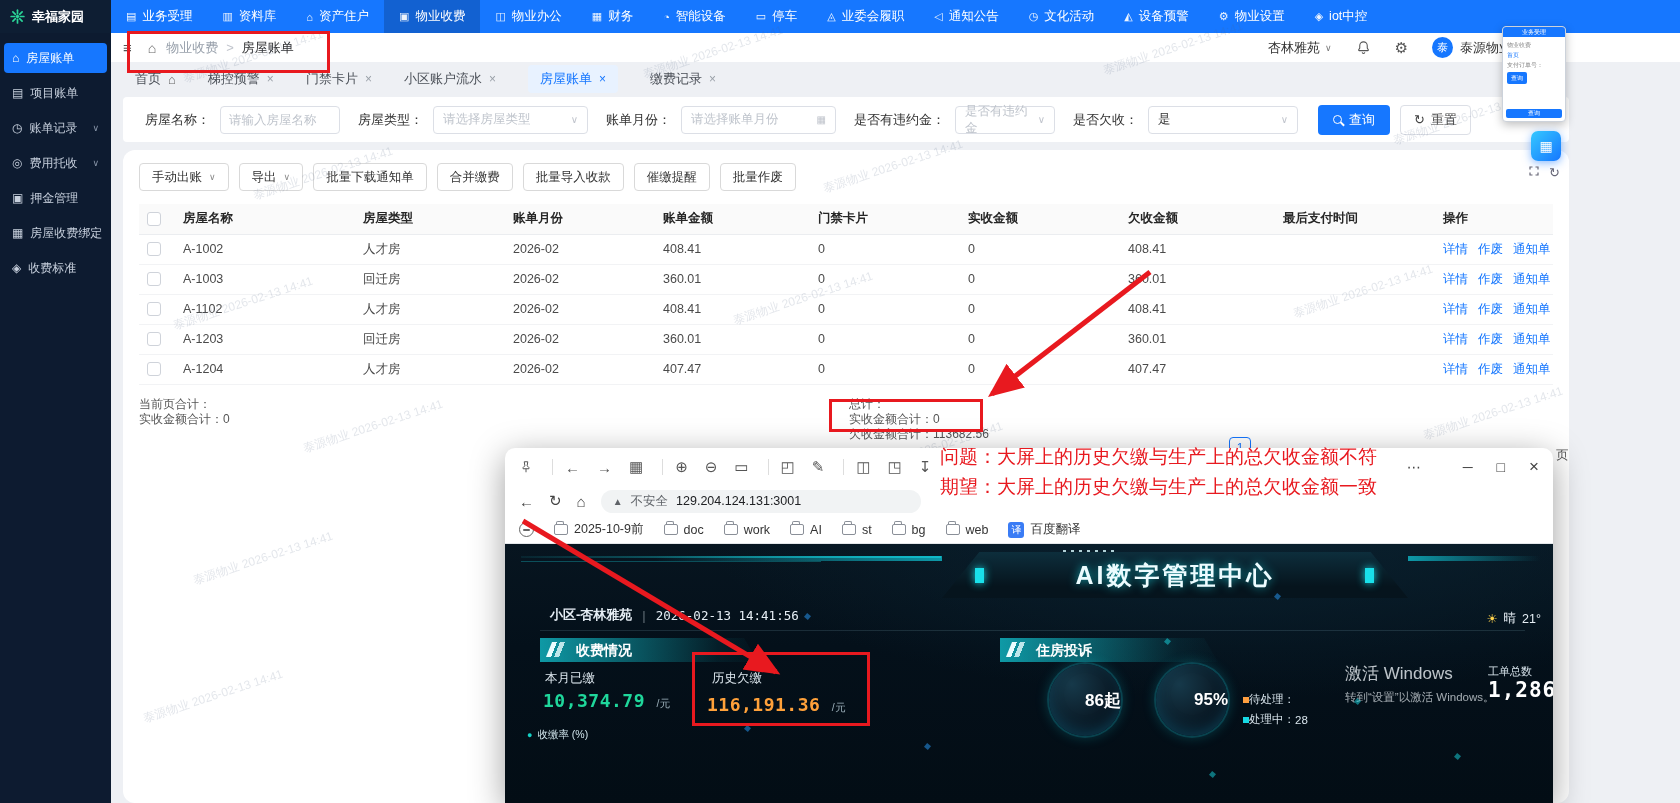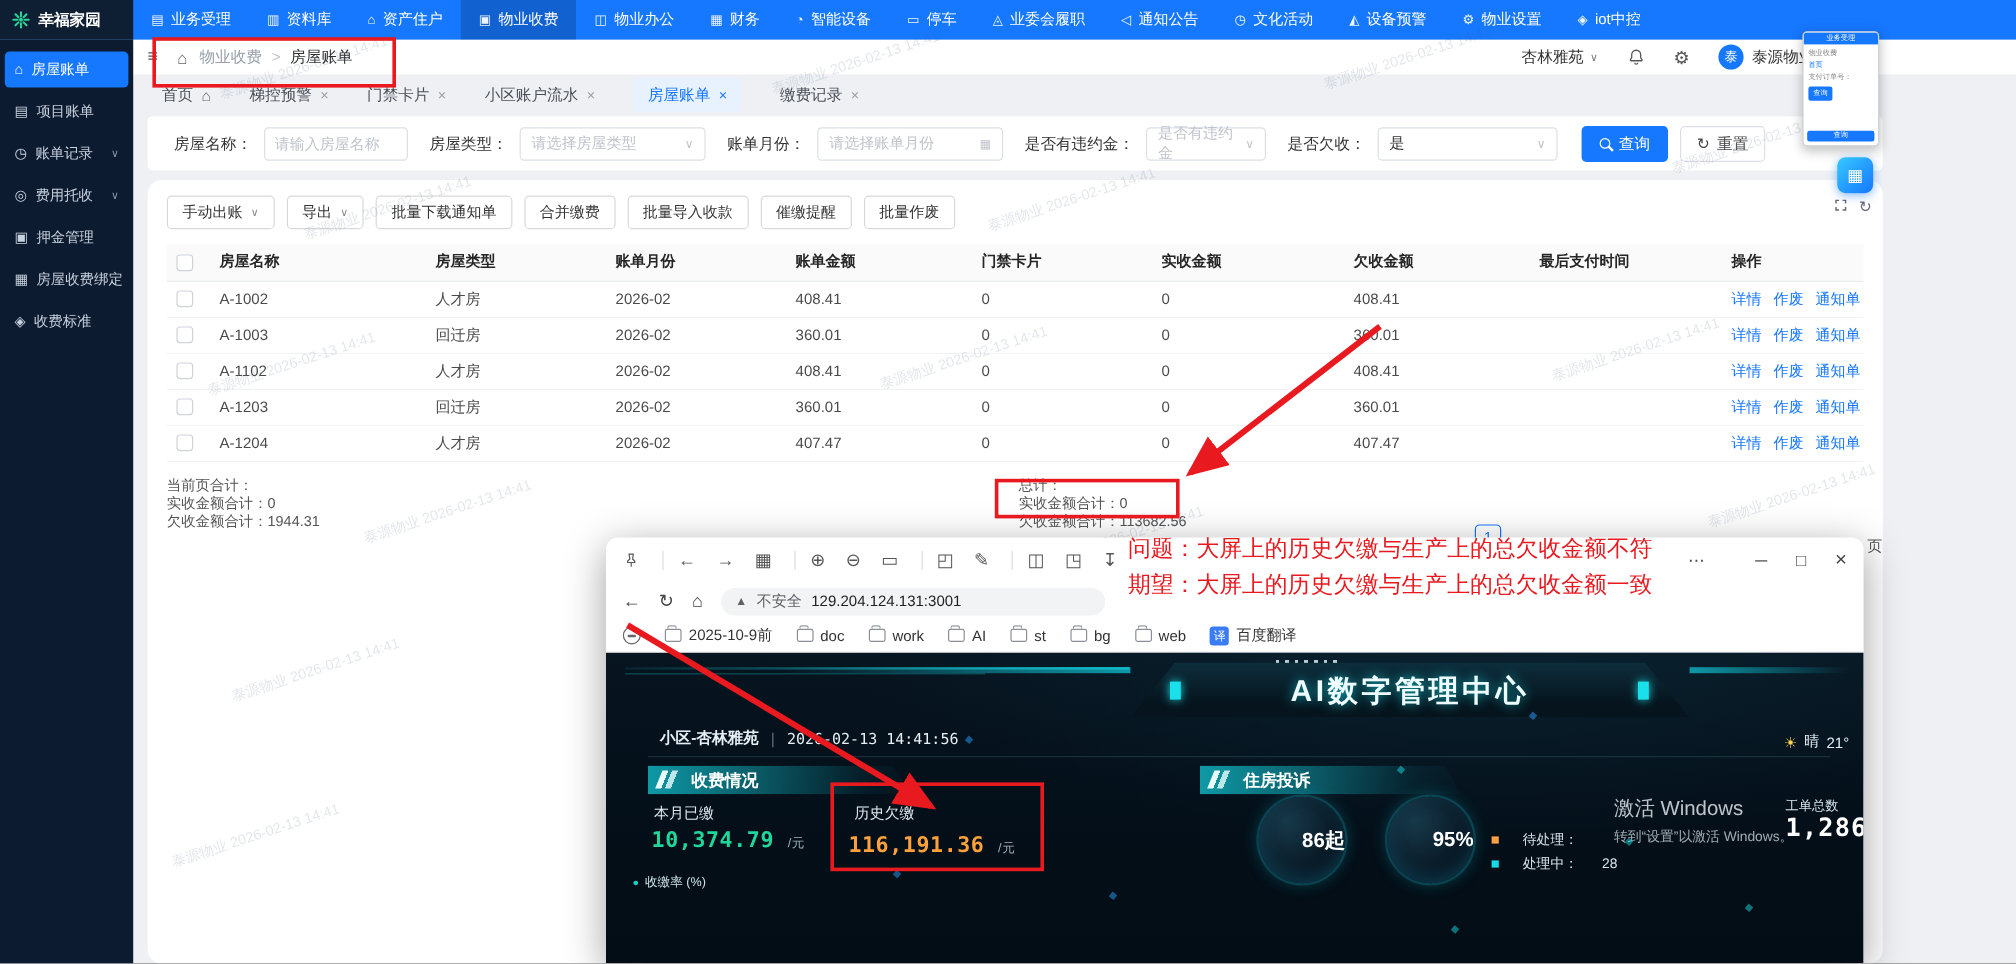--- a/index.html
+++ b/index.html
@@ -111,21 +111,21 @@
   .stat-lbl{font-size:12.5px;color:#dfe9f0}
   .stat-val{font-weight:bold;font-size:18px;font-family:"DejaVu Sans Mono",monospace;letter-spacing:.5px}
   .stat-val .unit{font-size:10.5px;color:#9fb3bd;font-weight:normal;font-family:"Liberation Sans",sans-serif}
   .rate{left:22px;top:184px;font-size:10.5px;color:#cfe3ea;display:flex;align-items:center;gap:5px}
   .rate .dotc{color:#14d0c4;font-size:9px}
   .orb{width:72px;height:72px;border-radius:50%;top:120px;background:radial-gradient(circle at 32% 28%,#16394a,#08141f 68%);
     box-shadow:0 0 14px rgba(20,210,225,.3),inset 0 -6px 14px rgba(20,140,180,.28),0 0 0 2px rgba(32,200,220,.18);
     display:flex;align-items:center;justify-content:flex-end;font-weight:bold;font-size:17px;color:#fff}
   .orders-l{left:983px;top:120px;font-size:11px;color:#d8e4ec}
   .orders-v{left:983px;top:134px;font-size:21px;font-weight:bold;letter-spacing:1px;color:#fff;font-family:"DejaVu Sans Mono",monospace}
-  .todo{font-size:11.5px;color:#d8e4ec;display:flex;align-items:center;gap:20px}
+  .todo{font-size:11.5px;color:#d8e4ec;display:flex;align-items:center;gap:0}
   .todo .sq{width:6px;height:6px;display:inline-block}
   .winact1{left:840px;top:118px;font-size:17px;color:rgba(222,228,233,.85)}
   .winact2{left:840px;top:146px;font-size:11.5px;color:rgba(222,228,233,.72)}
   .particle{width:5px;height:5px;background:#2aa0ff;opacity:.5;transform:rotate(40deg)}
   .particle.c{background:#17d9e4}
   
   .preview{position:absolute;left:1502px;top:26px;width:64px;height:96px;background:#fff;border:1px solid #ccd2da;border-radius:4px;box-shadow:0 3px 10px rgba(0,0,0,.25);z-index:12;overflow:hidden;font-size:6px}
   .p-head{height:10px;background:#1677ff;color:#fff;text-align:center;line-height:10px}
   .p-body{padding:3px 4px;color:#888;line-height:10px}
   .p-tab{color:#1677ff}
@@ -449,21 +449,20 @@
         <td></td>
         <td><a class="op-link">详情</a><a class="op-link">作废</a><a class="op-link">通知单</a></td>
       </tr>
     </tbody>
       </table>
 
     <div class="summary">
       <div class="sum-l">
         <div>当前页合计：</div>
         <div>实收金额合计：0</div>
-        <div>欠收金额合计：1944.31</div>
       </div>
       <div class="sum-r">
         <div>总计：</div>
         <div>实收金额合计：0</div>
         <div>欠收金额合计：113682.56</div>
       </div>
     </div>
   </div>
 
   <span class="pg-one">1</span>

